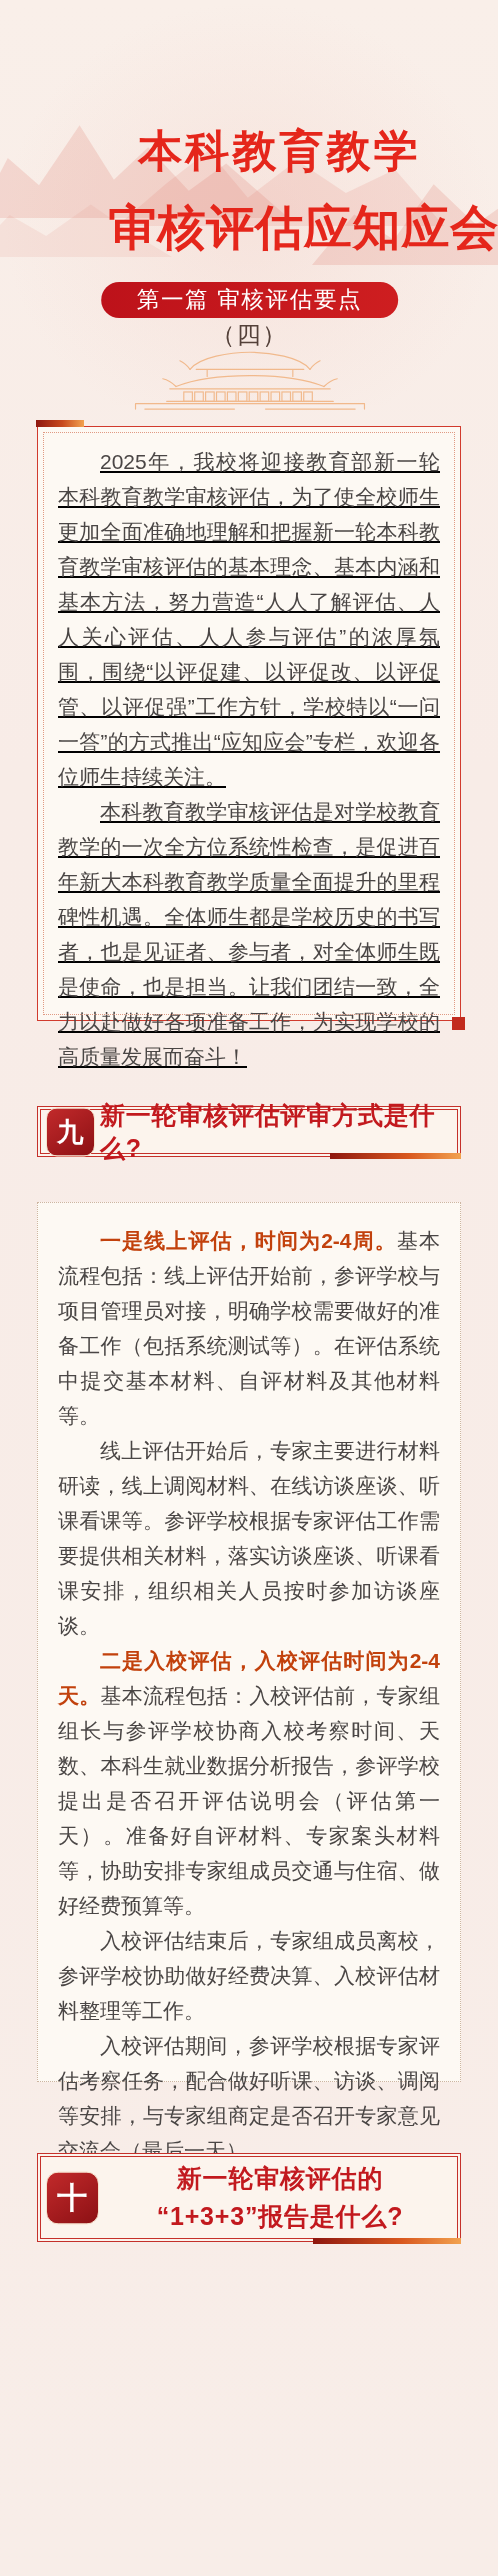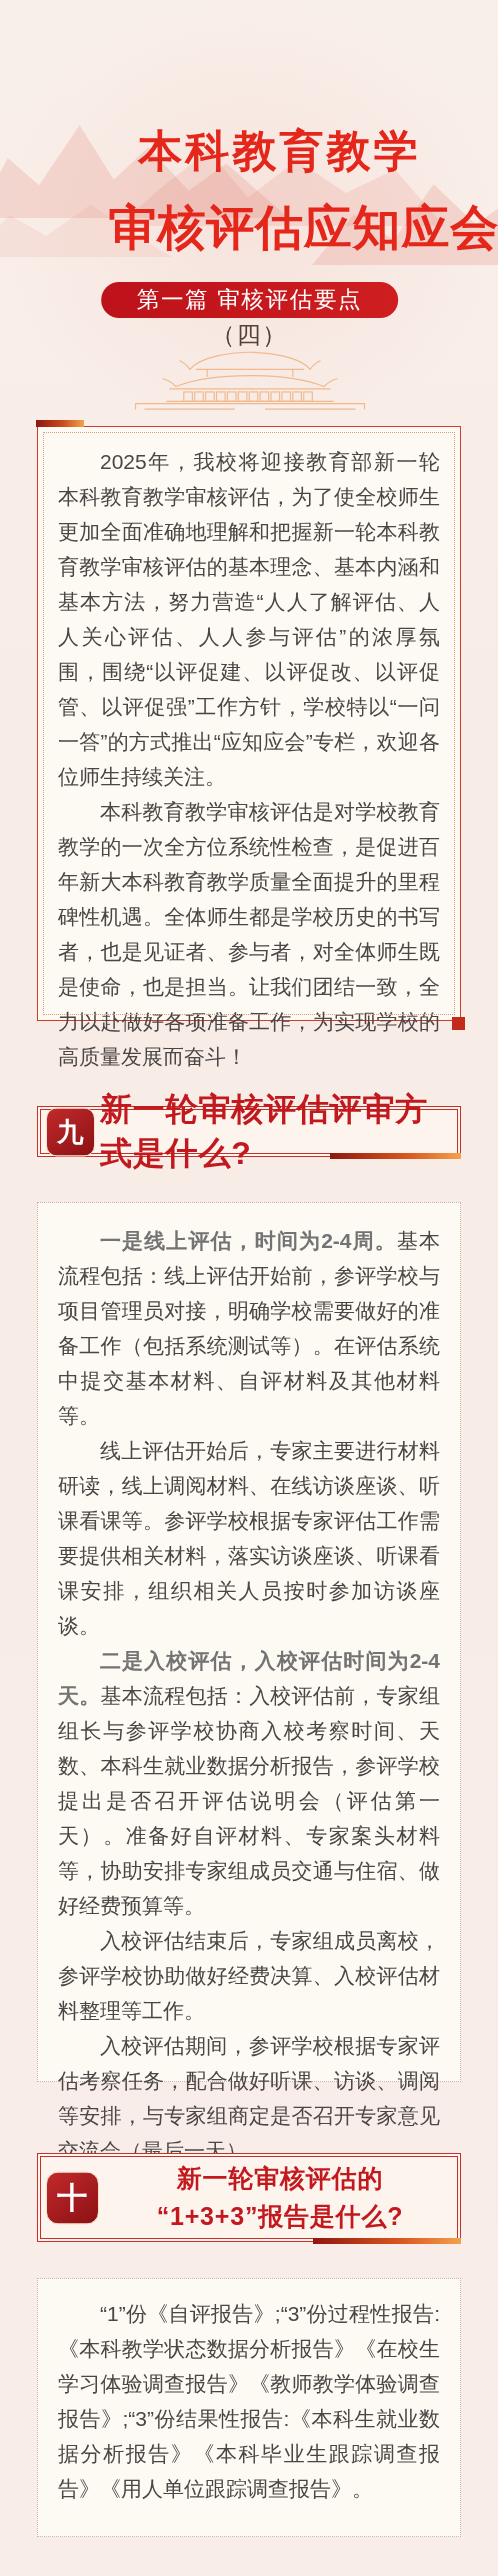--- a/index.html
+++ b/index.html
@@ -30,22 +30,22 @@
         background:linear-gradient(90deg,#bd121a,#ce1e20);color:#ffffff;
         font-size:22.6px;letter-spacing:1.6px;white-space:nowrap;text-align:center;}
   .part-label{position:absolute;top:319px;left:0;width:100%;text-align:center;
         font-size:24px;color:#54413a;letter-spacing:1.6px;}
   .building{position:absolute;top:349px;left:50%;transform:translateX(-50%);}
 
   
   .card{position:absolute;left:37px;width:424px;box-sizing:border-box;background:#fdf9f3;}
   .card p{margin:0;text-indent:2em;font-size:21px;line-height:35px;
           color:#4a4645;text-align:justify;}
-  .card p b{color:#737373;margin-top:44px;}
-  .card1{top:426px;height:595px;border:1.6px solid #d13a2d;padding:17px 20px 0 20px;}
+  .card p b{color:#c2410c;margin-top:44px;}
+  .card1{top:426px;height:595px;border:1.6px solid #d13a2d;padding:17px 20px 0 20px;text-decoration:underline;}
   .card1::before{content:"";position:absolute;inset:4.7px;border:0.8px dotted #e09a83;pointer-events:none;}
   .accent-bar{position:absolute;top:-7px;left:-1.6px;width:48px;height:7px;
         background:linear-gradient(90deg,#8e170f,#c84a1e 55%,#f2a24f);}
   .corner-square{position:absolute;right:-4.7px;bottom:-10px;width:13.2px;height:13.2px;background:#c22a1d;}
   .card-dotted{border:1.6px dotted #cdb5a1;}
   .card2{top:1202px;height:880px;padding:20px 20px 0 20px;}
   .card3{top:2278px;height:259px;padding:17px 20px 0 20px;}
 
   
   .sec-header{position:absolute;left:37px;width:424px;box-sizing:border-box;
@@ -53,21 +53,21 @@
   .sec-header::after{content:"";position:absolute;inset:2.3px;border:0.8px solid #c5302a;pointer-events:none;}
   .sec9{top:1106px;height:51px;}
   .sec10{top:2153px;height:89px;}
   .num-badge{position:absolute;left:7.8px;top:50%;transform:translateY(-50%);
         display:flex;align-items:center;justify-content:center;
         background:linear-gradient(145deg,#c22a2b,#8c1014);color:#ffffff;
         border:1.6px solid #f7e2cc;border-radius:11px;z-index:3;font-weight:bold;}
   .sec9 .num-badge{width:47px;height:47px;font-size:26.5px;}
   .sec10 .num-badge{width:51px;height:51px;font-size:30px;border-radius:12.5px;}
   .sec-title{position:absolute;inset:0;display:flex;align-items:center;justify-content:center;
-        padding-left:62px;color:#c2191e;font-weight:bold;font-size:32px;letter-spacing:0.8px;z-index:2;}
+        padding-left:62px;color:#c2191e;font-weight:bold;font-size:25px;letter-spacing:0.8px;z-index:2;}
   .sec-title-multi{flex-direction:column;gap:5px;font-size:25px;}
   .grad-bar{position:absolute;bottom:-3.1px;right:-0.8px;height:6.2px;z-index:4;
         background:linear-gradient(90deg,#8e170f,#d9581f 60%,#f2a24f);}
   .sec9 .grad-bar{width:131px;}
   .sec10 .grad-bar{width:148px;}
 </style>
 </head>
 <body>
 
 <div class="page">
@@ -133,18 +133,15 @@
 
   <div class="sec-header sec10">
     <div class="num-badge">十</div>
     <div class="sec-title sec-title-multi">
       <span>新一轮审核评估的</span>
       <span>“1+3+3”报告是什么?</span>
     </div>
     <div class="grad-bar"></div>
   </div>
 
-  <section class="card card-dotted card3">
-    <p><span>“1”份《自评报告》;“3”份过程性报告:《本科教学状态数据分析报告》《在校生学习体验调查报告》《教师教学体验调查报告》;“3”份结果性报告:《本科生就业数据分析报告》《本科毕业生跟踪调查报告》《用人单位跟踪调查报告》。</span></p>
-  </section>
 
 </div>
 
 
 </body></html>

